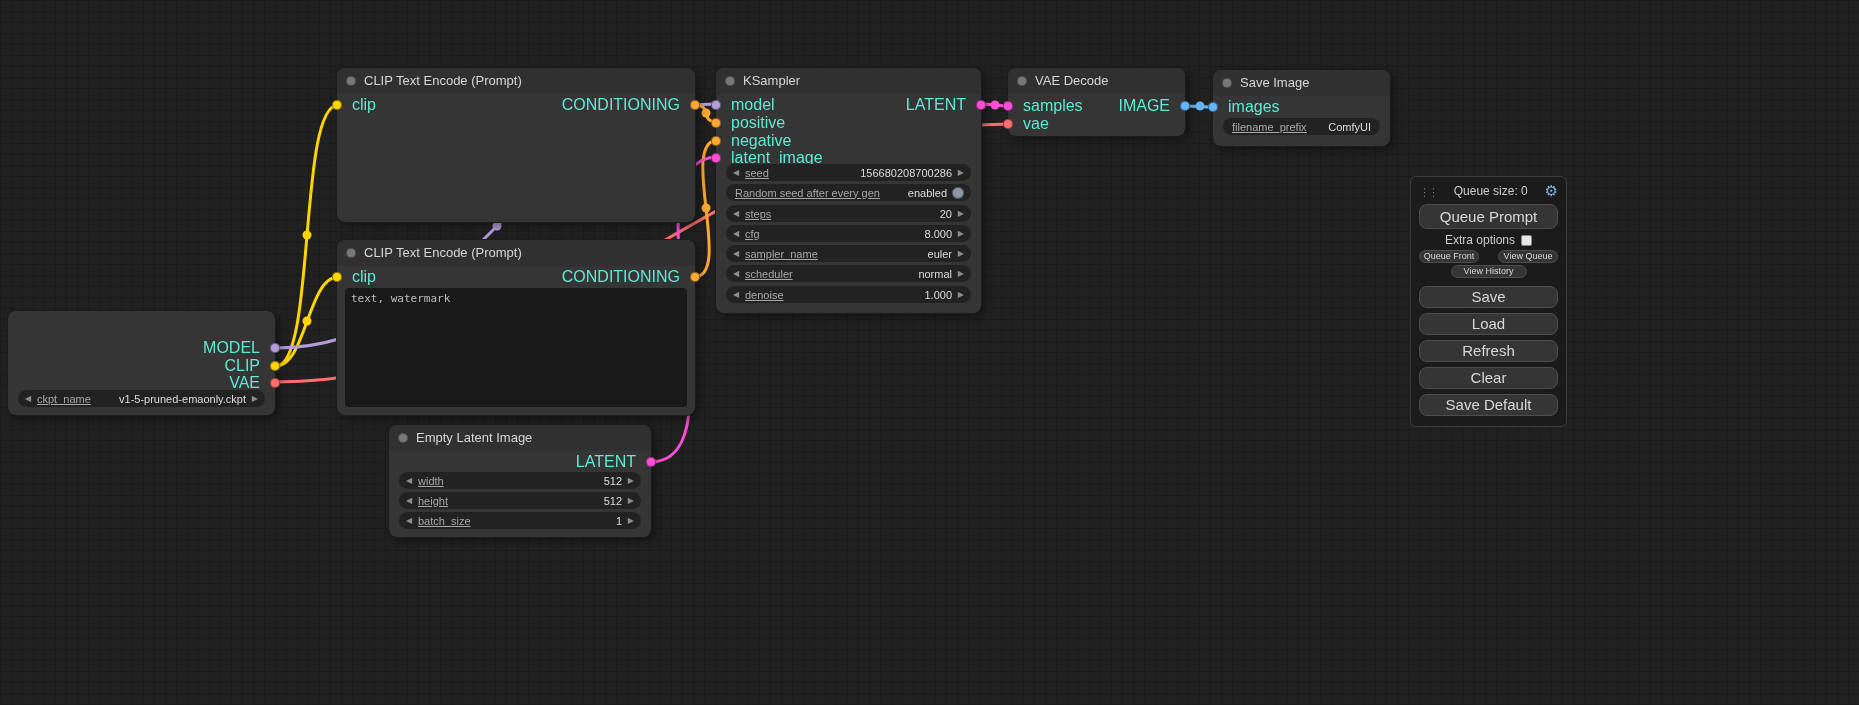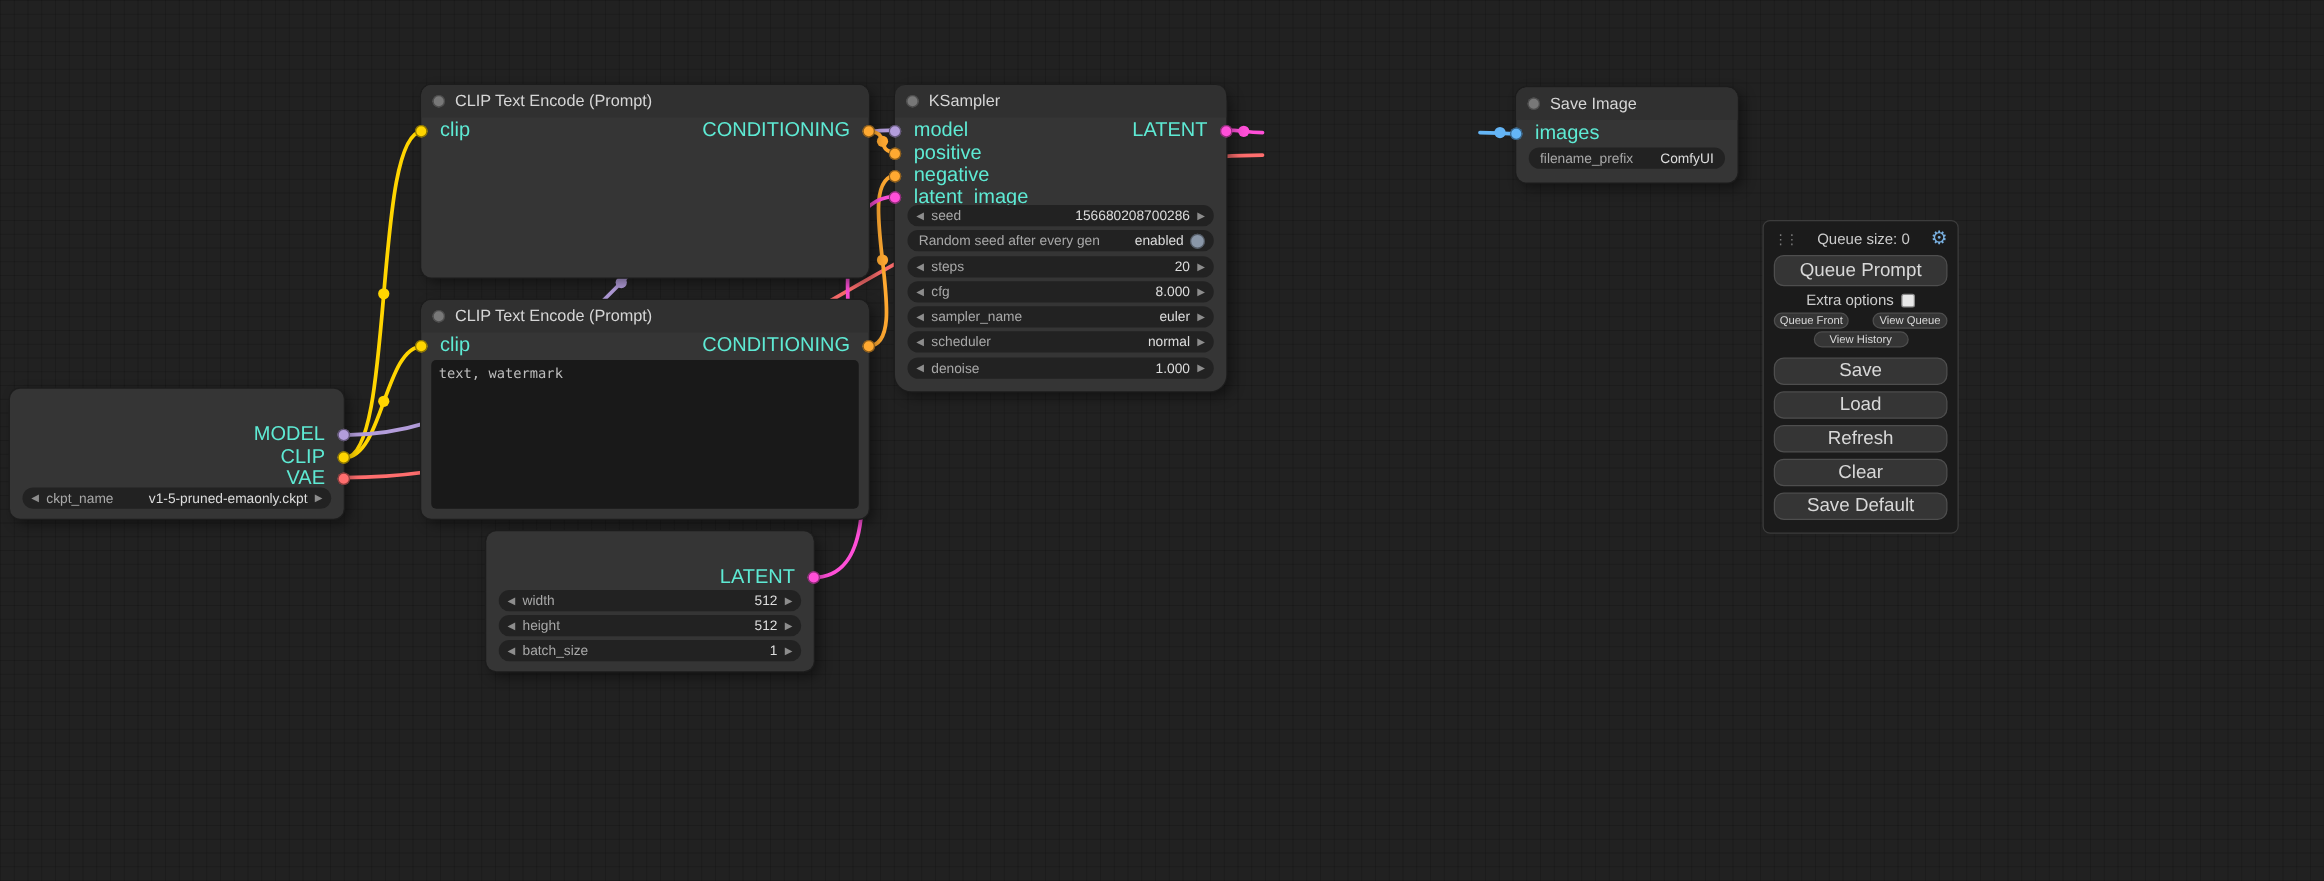--- a/index.html
+++ b/index.html
@@ -48,21 +48,21 @@
   .dot-vae    { background:var(--vae); }
   .dot-cond   { background:var(--conditioning); }
   .dot-latent { background:var(--latent); }
   .dot-image  { background:var(--image); }
 
   .widget { position:absolute; left:10px; right:10px; height:17px; background:#222222;
     border-radius:9px; display:flex; align-items:center; padding:0 7px; font-size:11px; }
   .widget .arrow { width:10px; color:#8d8d8d; font-size:8px; line-height:17px; }
   .widget .arrow.left::before  { content:"◀"; }
   .widget .arrow.right::before { content:"▶"; text-align:right; display:block; }
-  .widget .wname  { color:#a8a8a8; padding:0 2px; white-space:nowrap; }
+  .widget .wname  { color:#a8a8a8; padding:0 2px; white-space:nowrap;text-decoration:underline; }
   .widget .wvalue { flex:1; text-align:right; color:#dddddd; padding:0 2px; white-space:nowrap; }
   .widget .knob { width:12px; height:12px; border-radius:50%; background:#8a97a8;
     box-shadow:inset 0 0 0 1px rgba(0,0,0,.4); margin-left:3px; }
 
   .prompt-text { position:absolute; left:8px; right:8px; background:#191919;
     border-radius:4px; padding:4px 6px; color:#bdbdbd;
     font-family:"DejaVu Sans Mono", monospace; font-size:11px; line-height:14px;
     white-space:pre-wrap; overflow:hidden; }
 
   .queue-panel { position:absolute; left:1410px; top:176px; width:157px; z-index:3;
@@ -160,20 +160,24 @@
       <span class="slot-label">clip</span>
     </div>
     <div class="slot out" style="top:28px">
       <span class="slot-label">CONDITIONING</span>
       <span class="slot-dot dot-cond"></span>
     </div>
     <div class="prompt-text" style="top:48px; height:119px;">text, watermark</div>
   </div>
 
   <div class="node" style="left:389px; top:425px; width:262px; height:112px;">
+    <div class="node-title">
+      <span class="title-dot"></span>
+      <span>Empty Latent Image</span>
+    </div>
     <div class="slot out" style="top:28px">
       <span class="slot-label">LATENT</span>
       <span class="slot-dot dot-latent"></span>
     </div>
     <div class="widget" style="top:47px">
       <span class="arrow left"></span>
       <span class="wname">width</span>
       <span class="wvalue">512</span>
       <span class="arrow right"></span>
     </div>
@@ -184,21 +188,21 @@
       <span class="arrow right"></span>
     </div>
     <div class="widget" style="top:87px">
       <span class="arrow left"></span>
       <span class="wname">batch_size</span>
       <span class="wvalue">1</span>
       <span class="arrow right"></span>
     </div>
   </div>
 
-  <div class="node" style="left:716px; top:68px; width:265px; height:245px;border-radius:13px;">
+  <div class="node" style="left:716px; top:68px; width:265px; height:245px;">
     <div class="node-title">
       <span class="title-dot"></span>
       <span>KSampler</span>
     </div>
     <div class="slot in" style="top:28px">
       <span class="slot-dot dot-model"></span>
       <span class="slot-label">model</span>
     </div>
     <div class="slot out" style="top:28px">
       <span class="slot-label">LATENT</span>
@@ -253,20 +257,38 @@
       <span class="arrow right"></span>
     </div>
     <div class="widget" style="top:218px">
       <span class="arrow left"></span>
       <span class="wname">denoise</span>
       <span class="wvalue">1.000</span>
       <span class="arrow right"></span>
     </div>
   </div>
 
+  <div class="node" style="left:1008px; top:68px; width:177px; height:68px;">
+    <div class="node-title">
+      <span class="title-dot"></span>
+      <span>VAE Decode</span>
+    </div>
+    <div class="slot in" style="top:29px">
+      <span class="slot-dot dot-latent"></span>
+      <span class="slot-label">samples</span>
+    </div>
+    <div class="slot out" style="top:29px">
+      <span class="slot-label">IMAGE</span>
+      <span class="slot-dot dot-image"></span>
+    </div>
+    <div class="slot in" style="top:47px">
+      <span class="slot-dot dot-vae"></span>
+      <span class="slot-label">vae</span>
+    </div>
+  </div>
 
   <div class="node" style="left:1213px; top:70px; width:177px; height:76px;">
     <div class="node-title">
       <span class="title-dot"></span>
       <span>Save Image</span>
     </div>
     <div class="slot in" style="top:28px">
       <span class="slot-dot dot-image"></span>
       <span class="slot-label">images</span>
     </div>

